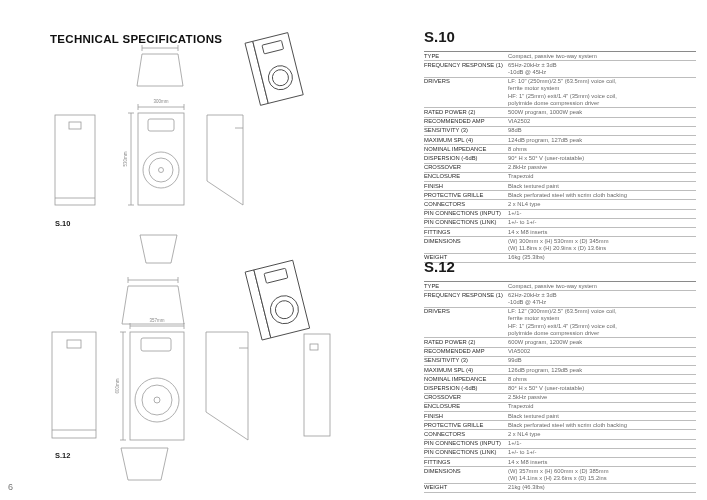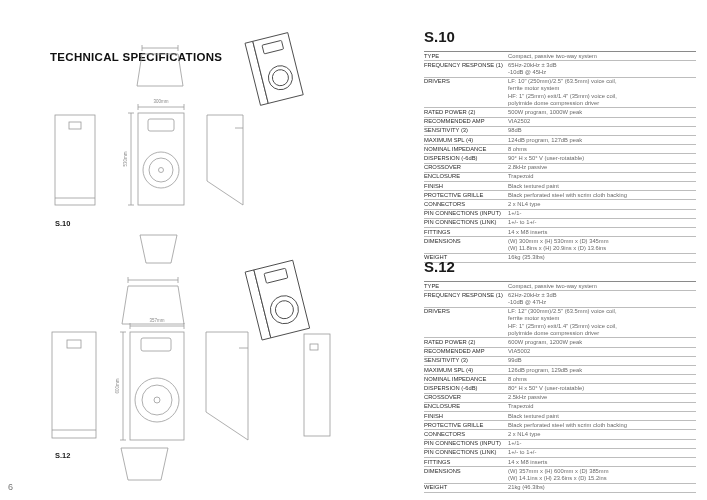--- a/index.html
+++ b/index.html
@@ -8,21 +8,21 @@
     background:#ffffff;
     font-family:"Liberation Sans", sans-serif;
     position:relative;
     overflow:hidden;
     color:#222;
   }
   .page { position:absolute; inset:0; background:#fff; }
 
   .doc-title {
     position:absolute; left:50px; top:33px;
-    font-size:11.5px; font-weight:bold; letter-spacing:.3px; color:#101010;margin-top:18px;
+    font-size:11.5px; font-weight:bold; letter-spacing:.3px; color:#101010;
   }
   .page-number {
     position:absolute; left:8px; bottom:8px;
     font-size:9px; color:#777;
   }
 
   .cluster { position:absolute; }
   .cluster svg { display:block; }
 
   .right-col { position:absolute; left:424px; top:0; width:272px; }

